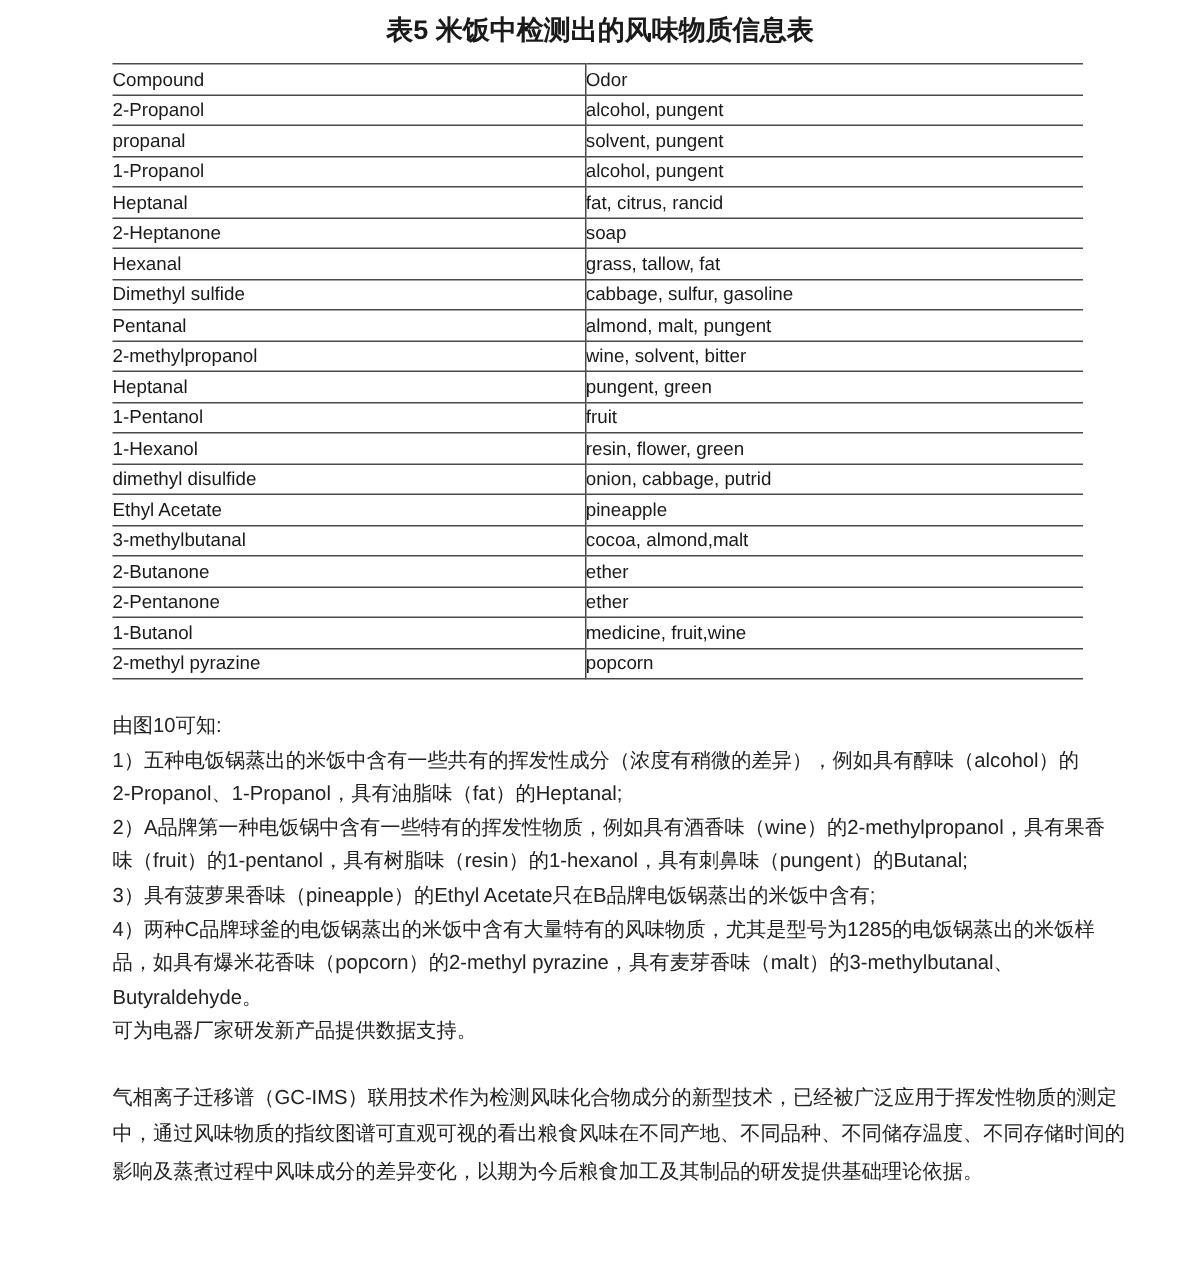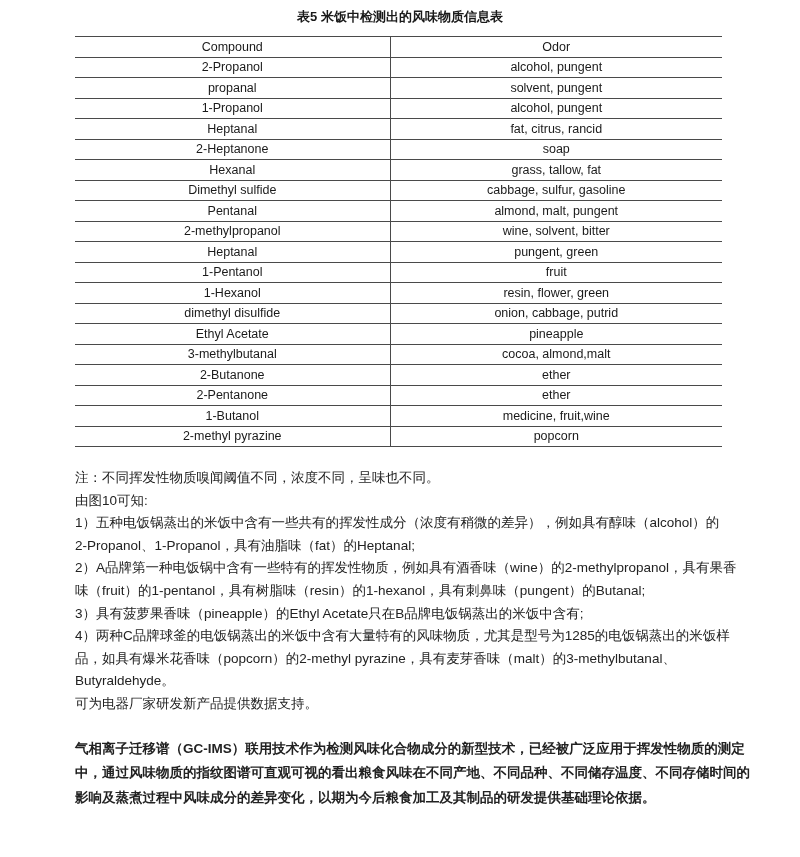--- a/index.html
+++ b/index.html
@@ -13,36 +13,36 @@
   }
   .page {
     position: relative;
     width: 800px;
     height: 857px;
     background: #ffffff;
   }
   .table-title {
     padding-top: 8px;
     text-align: center;
-    font-size: 13px;
+    font-size: 18px;
     font-weight: bold;
     color: #1a1a1a;
   }
   table.flavor-table {
     border-collapse: collapse;
     table-layout: fixed;
     margin: 10px 0 0 75px;
     width: 647px;
     border-top: 1px solid #4a4a4a;
     border-bottom: 1px solid #4a4a4a;
   }
   table.flavor-table th,
   table.flavor-table td {
     font-weight: normal;
-    text-align: center;
+    text-align: left;
     vertical-align: middle;
     font-size: 12.5px;
     height: 20.5px;
     padding: 0;
     border-bottom: 1px solid #4a4a4a;
     color: #1a1a1a;
     white-space: nowrap;
     overflow: hidden;
   }
   table.flavor-table th:first-child,
@@ -57,21 +57,20 @@
     line-height: 22.6px;
     color: #222222;
   }
   .notes .note-line { white-space: nowrap; }
   .closing {
     margin: 21px 0 0 75px;
     width: 685px;
     font-size: 13.5px;
     line-height: 24.5px;
     color: #222222;
-    font-weight: bold;
   }
   .closing .paragraph-line { white-space: nowrap; }
 </style>
 </head>
 <body>
 
 <div class="page">
 
   <div class="table-title">表5 米饭中检测出的风味物质信息表</div>
 
@@ -156,21 +155,20 @@
           <td>medicine, fruit,wine</td>
         </tr>
         <tr>
           <td>2-methyl pyrazine</td>
           <td>popcorn</td>
         </tr>
       </tbody>
   </table>
 
   <div class="notes">
-      <div class="note-line">注：不同挥发性物质嗅闻阈值不同，浓度不同，呈味也不同。</div>
       <div class="note-line">由图10可知:</div>
       <div class="note-line">1）五种电饭锅蒸出的米饭中含有一些共有的挥发性成分（浓度有稍微的差异），例如具有醇味（alcohol）的</div>
       <div class="note-line">2-Propanol、1-Propanol，具有油脂味（fat）的Heptanal;</div>
       <div class="note-line">2）A品牌第一种电饭锅中含有一些特有的挥发性物质，例如具有酒香味（wine）的2-methylpropanol，具有果香</div>
       <div class="note-line">味（fruit）的1-pentanol，具有树脂味（resin）的1-hexanol，具有刺鼻味（pungent）的Butanal;</div>
       <div class="note-line">3）具有菠萝果香味（pineapple）的Ethyl Acetate只在B品牌电饭锅蒸出的米饭中含有;</div>
       <div class="note-line">4）两种C品牌球釜的电饭锅蒸出的米饭中含有大量特有的风味物质，尤其是型号为1285的电饭锅蒸出的米饭样</div>
       <div class="note-line">品，如具有爆米花香味（popcorn）的2-methyl pyrazine，具有麦芽香味（malt）的3-methylbutanal、</div>
       <div class="note-line">Butyraldehyde。</div>
       <div class="note-line">可为电器厂家研发新产品提供数据支持。</div>

